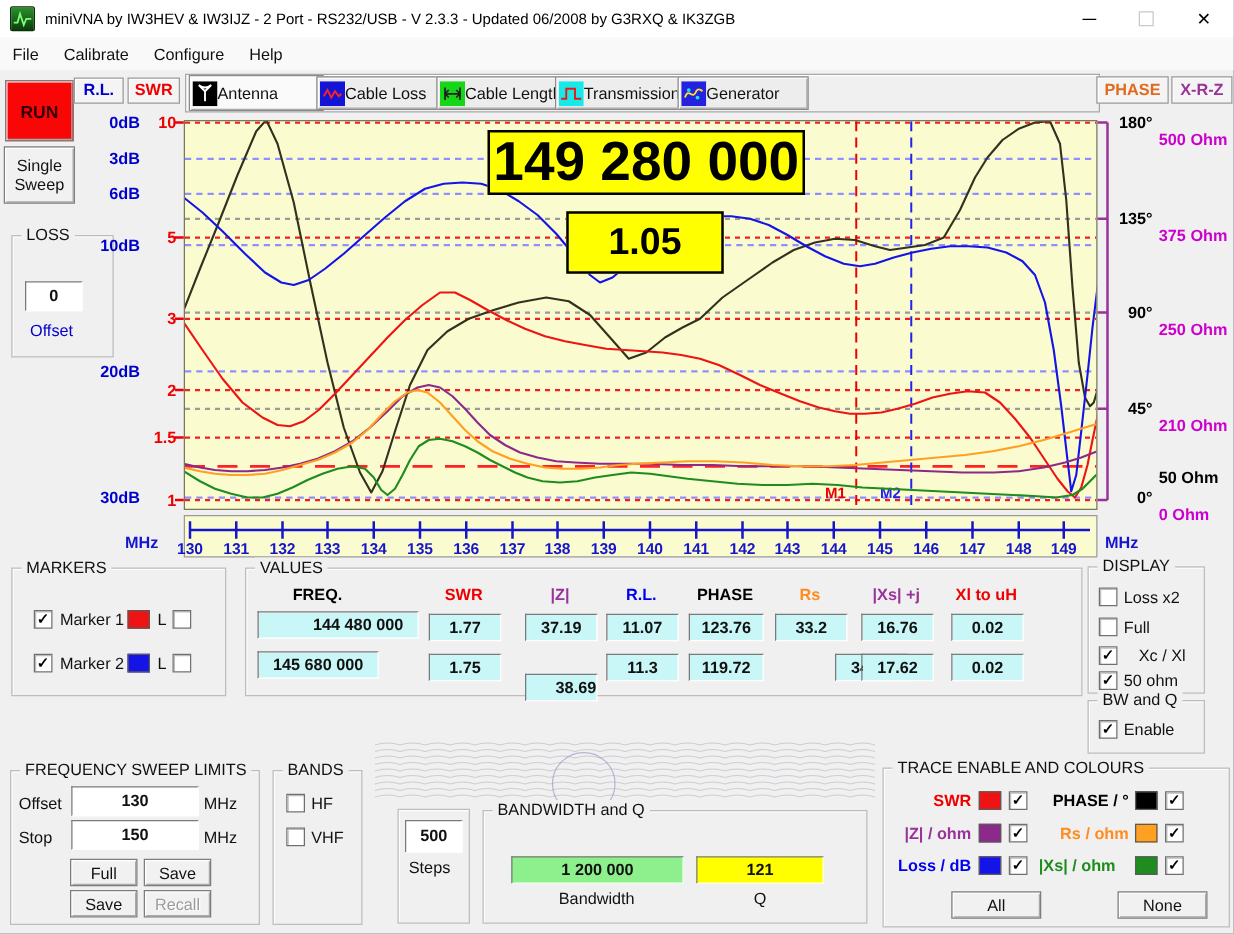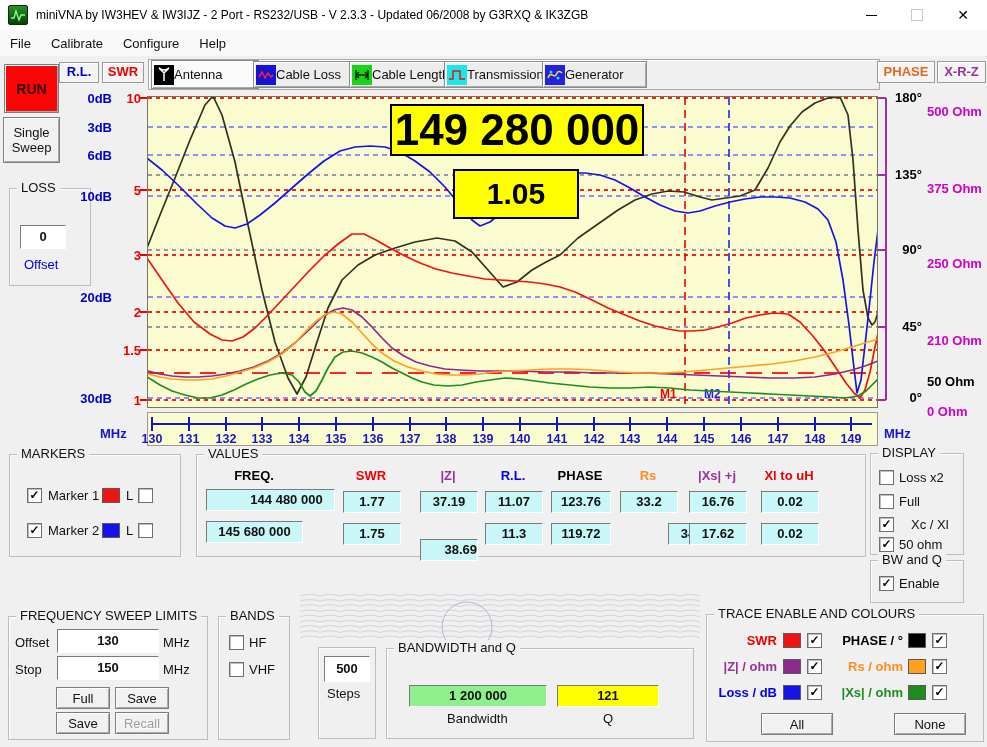--- a/index.html
+++ b/index.html
@@ -418,20 +418,20 @@
     <span class="abs" style="left: 4px; top: 44px; width: 66px; text-align: right; font-weight: bold; color: rgb(153, 51, 153);">|Z| / ohm</span>
     <div class="swatch abs" style="left: 76px; top: 44px; background: rgb(140, 42, 140);"></div>
     <div class="cb abs" style="left:100px;top:44px;">✓</div>
     <span class="abs" style="left: 124px; top: 44px; width: 72px; text-align: right; font-weight: bold; color: rgb(255, 140, 30);">Rs / ohm</span>
     <div class="swatch abs" style="left: 201px; top: 44px; background: rgb(255, 160, 32);"></div>
     <div class="cb abs" style="left:225px;top:44px;">✓</div>
 
     <span class="abs" style="left: 4px; top: 70px; width: 66px; text-align: right; font-weight: bold; color: rgb(0, 0, 238);">Loss / dB</span>
     <div class="swatch abs" style="left: 76px; top: 70px; background: rgb(20, 20, 230);"></div>
     <div class="cb abs" style="left:100px;top:70px;">✓</div>
-    <span class="abs" style="left: 124px; top: 70px; width: 72px; text-align: right; font-weight: bold; color: rgb(30, 140, 30);">|Xs| / ohm</span>
+    <span class="abs" style="left: 124px; top: 70px; width: 72px; text-align: left; font-weight: bold; color: rgb(30, 140, 30);">|Xs| / ohm</span>
     <div class="swatch abs" style="left: 201px; top: 70px; background: rgb(30, 140, 30);"></div>
     <div class="cb abs" style="left:225px;top:70px;">✓</div>
     <div class="btn abs" style="left:54px;top:98px;width:70px;height:20px;">All</div>
     <div class="btn abs" style="left:187px;top:98px;width:70px;height:20px;">None</div>
   </div>
 
 </div>
 
 </body></html>

